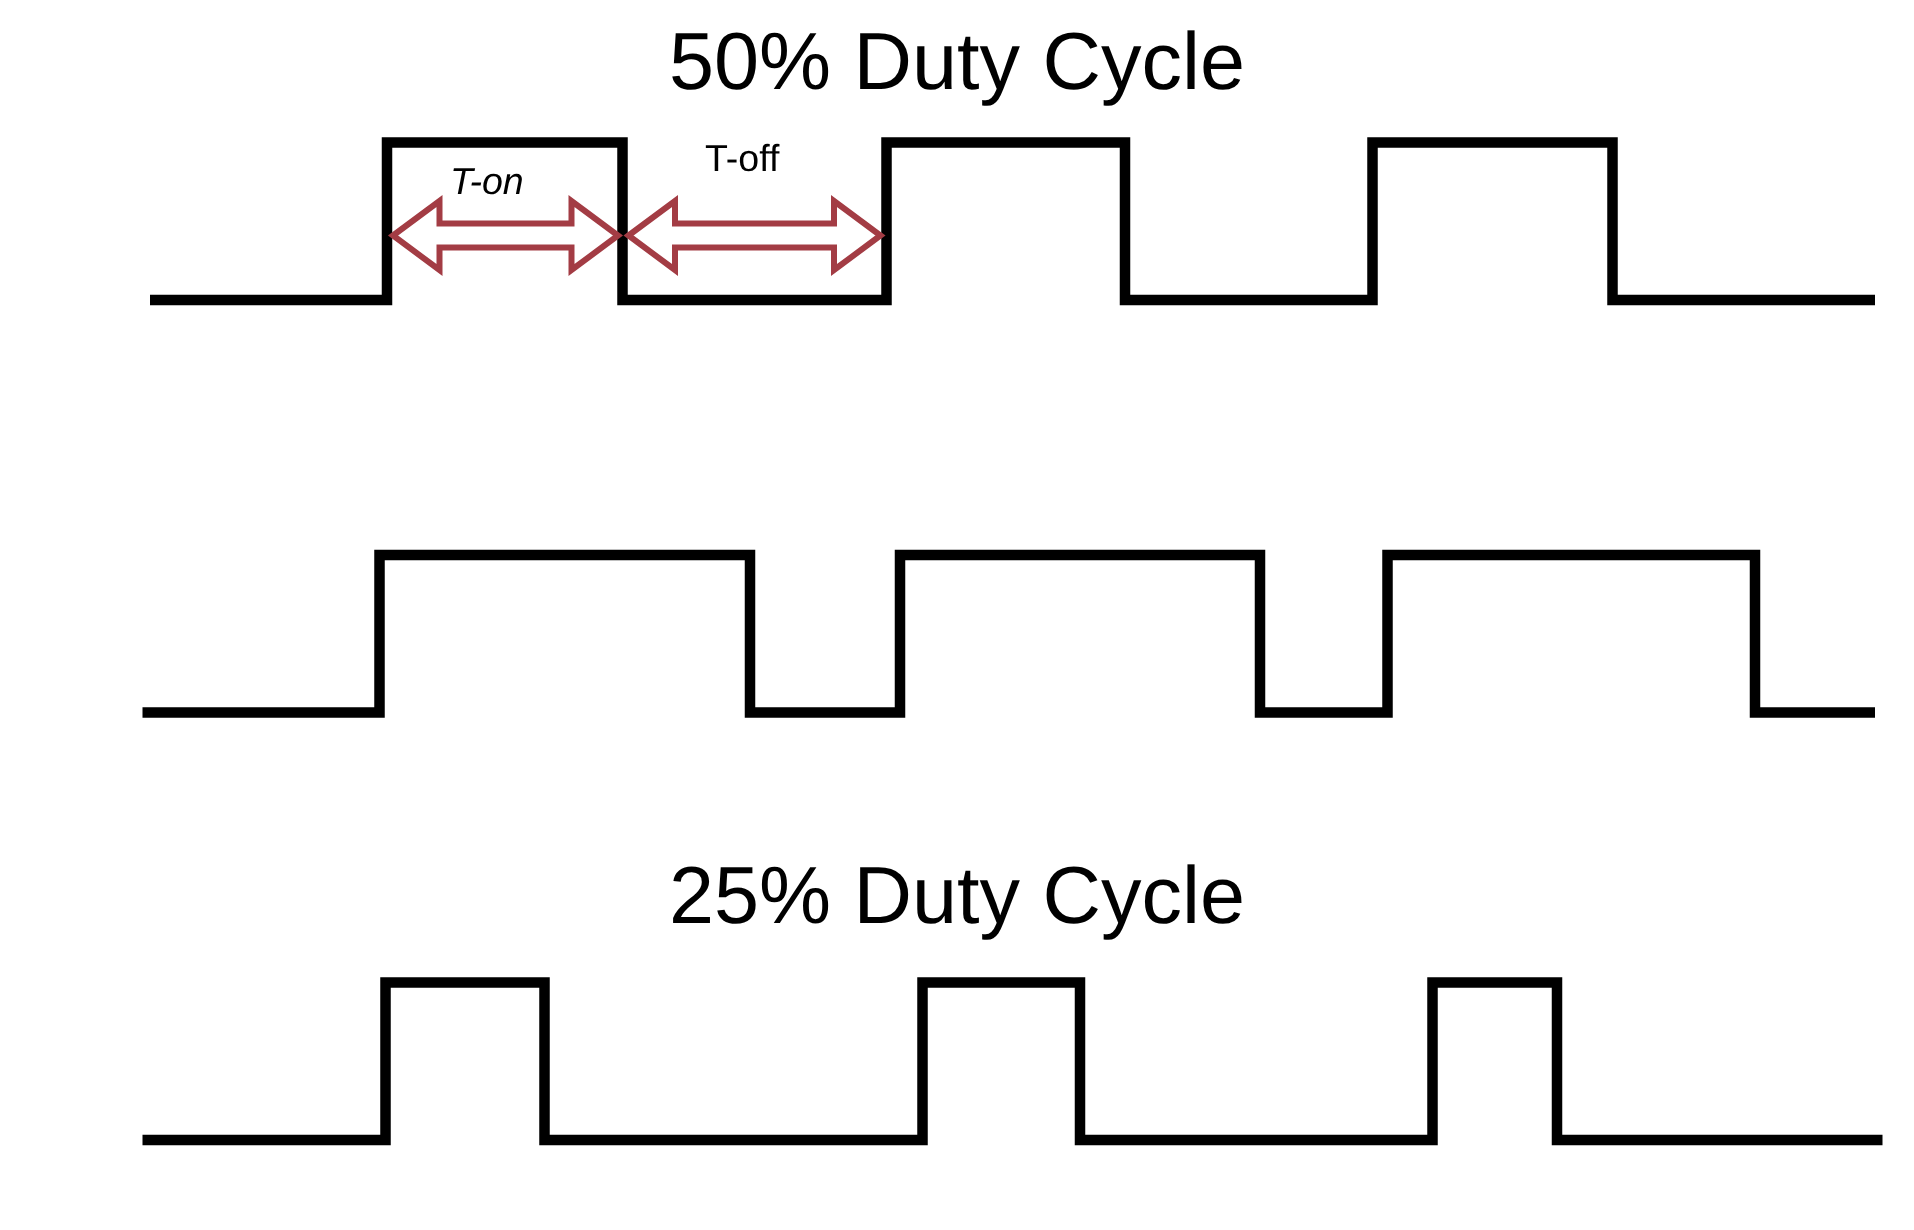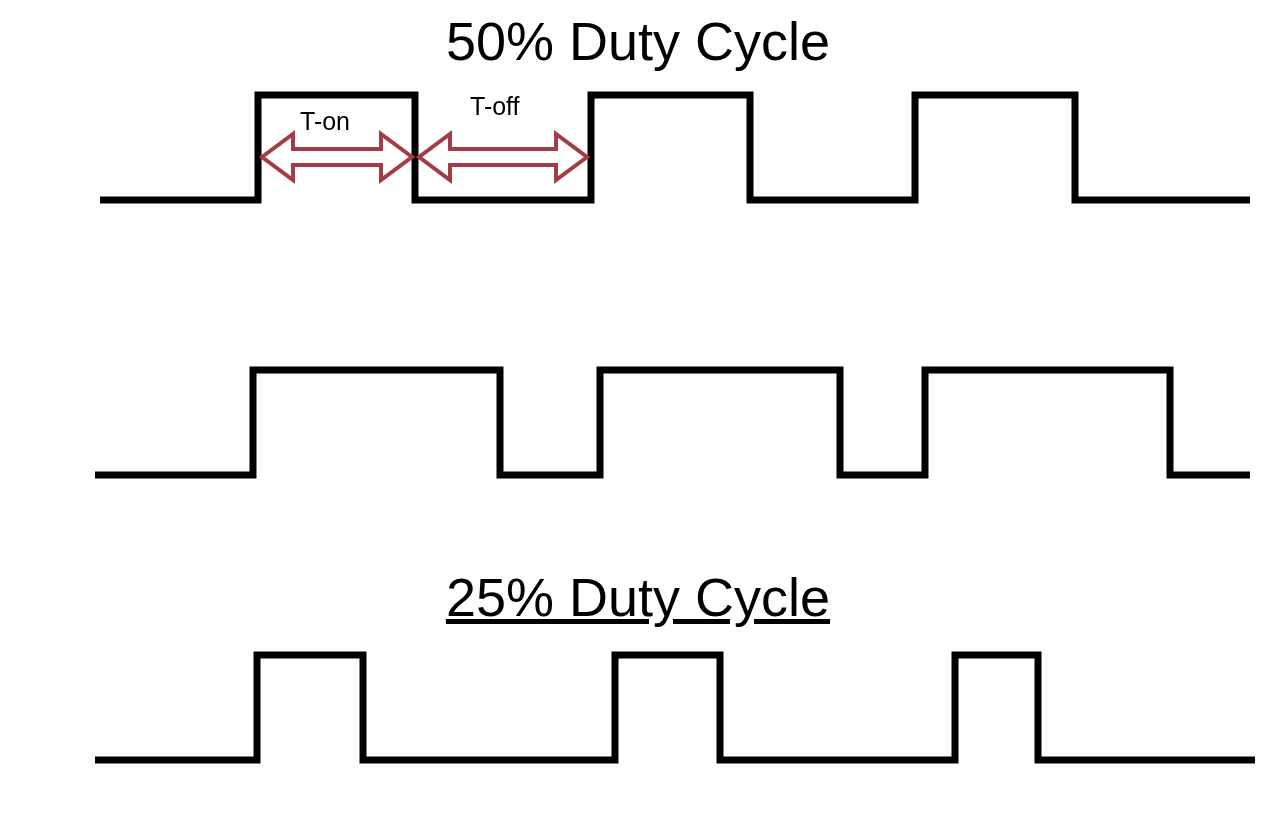--- a/index.html
+++ b/index.html
@@ -25,21 +25,21 @@
     font-family: "Liberation Sans", sans-serif;
     font-size: 54px;
     font-weight: 400;
     color: #000000;
     letter-spacing: 0px;
     white-space: nowrap;
     line-height: 1;
   }
   #title-50  { top: 14px;  }
   #title-75  { top: 286px; }
-  #title-25  { top: 570px; text-decoration: underline; }
+  #title-25  { top: 570px; }
 
   svg.waveform-layer {
     position: absolute;
     left: 0;
     top: 0;
     width: 1276px;
     height: 820px;
   }
   .wave-path {
     fill: none;
@@ -56,21 +56,21 @@
   }
   .arrow-label {
     position: absolute;
     font-family: "Liberation Sans", sans-serif;
     font-size: 25px;
     font-weight: 400;
     color: #000000;
     white-space: nowrap;
     line-height: 1;
   }
-  #label-ton  { left: 300px; top: 109px; }
+  #label-ton  { left: 300px; top: 109px; font-style: italic; }
   #label-toff { left: 470px; top: 94px; }
 </style>
 </head>
 <body>
 
 <div id="stage">
 
   <div class="wave-title" id="title-50">50% Duty Cycle</div>
 
 

